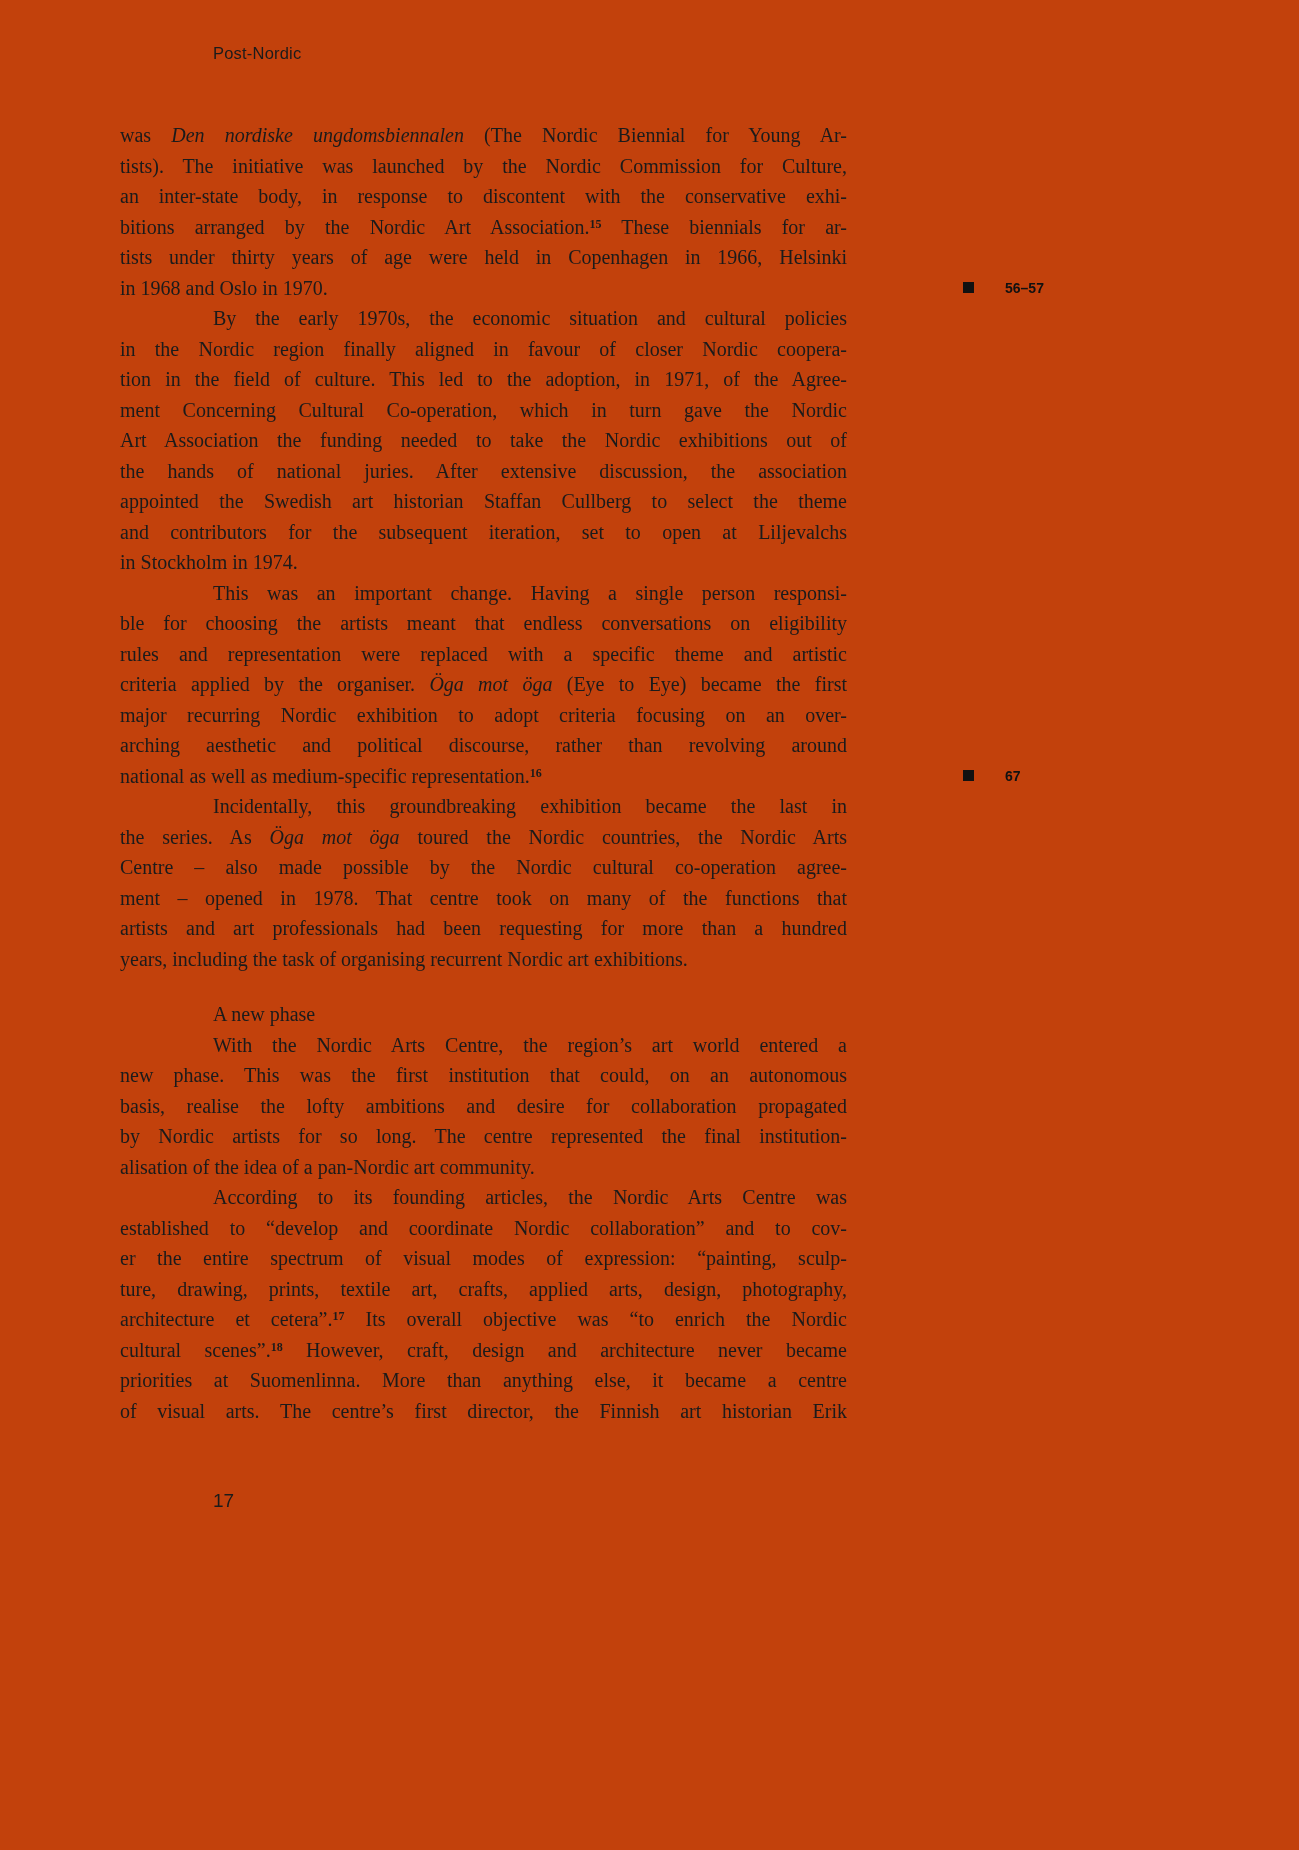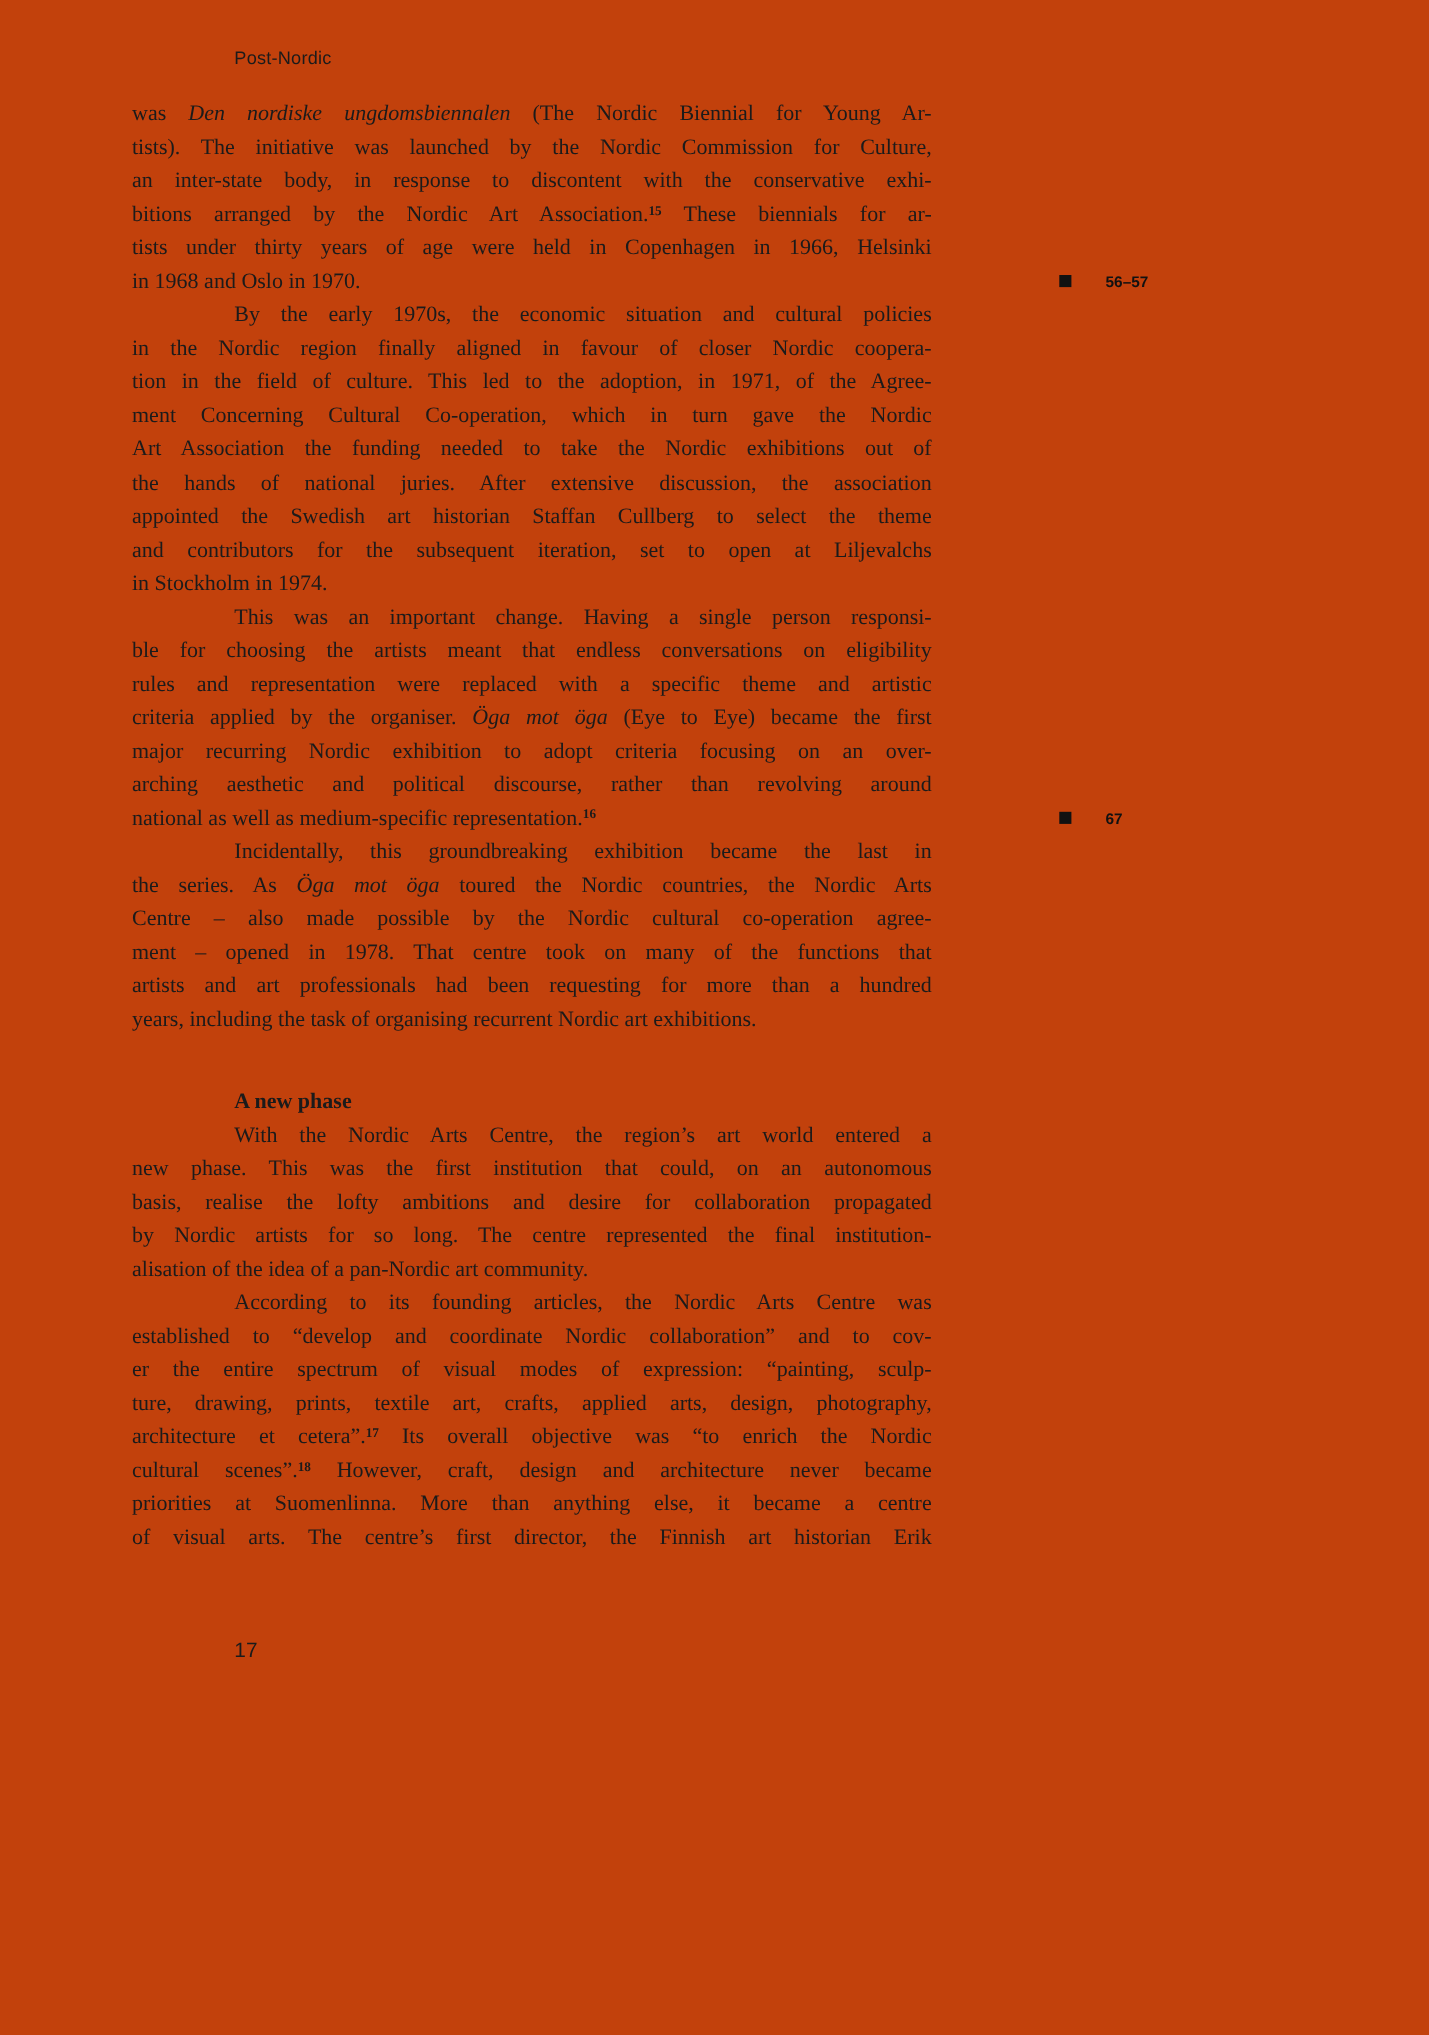--- a/index.html
+++ b/index.html
@@ -20,21 +20,21 @@
     position: absolute;
     left: 213px;
     top: 44px;
     font: 400 16.5px "Liberation Sans", sans-serif;
     letter-spacing: 0.2px;
     color: #1b1b1b;
   }
   .text-column {
     position: absolute;
     left: 120px;
-    top: 88px;
+    top: 120px;
     width: 727px;
     font-family: "Liberation Serif", serif;
     font-size: 20px;
     line-height: 30.5px;
     color: #1b1b1b;
   }
   .line {
     position: relative;
     text-align: justify;
     text-align-last: justify;
@@ -50,22 +50,22 @@
     font-size: 0.6em;
     font-weight: 700;
     line-height: 0;
     vertical-align: baseline;
     position: relative;
     top: -0.5em;
   }
   .heading {
     position: relative;
     padding-left: 93px;
-    margin-top: 44px;
-    font-weight: 700;
+    margin-top: 25px;
+    font-weight: 400;
     text-align: left;
   }
   .margin-note {
     position: absolute;
     left: calc(100% + 116px);
     top: 50%;
     transform: translateY(-50%);
     display: flex;
     align-items: center;
     white-space: nowrap;

